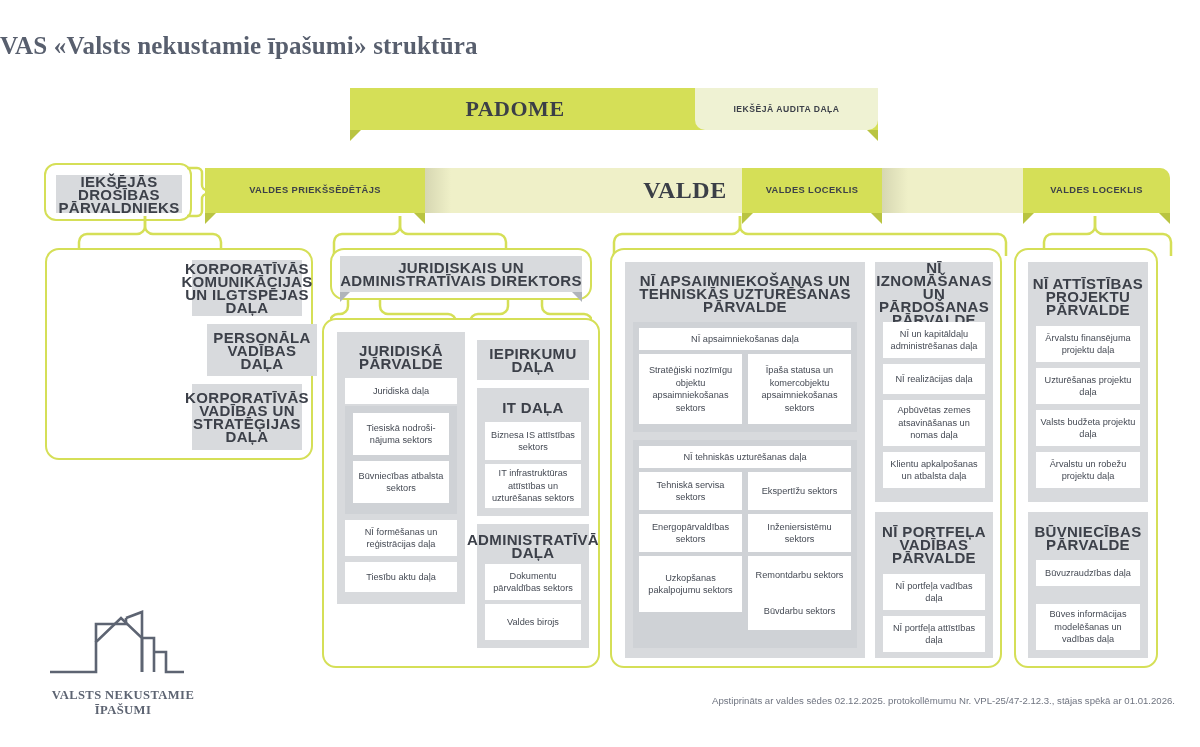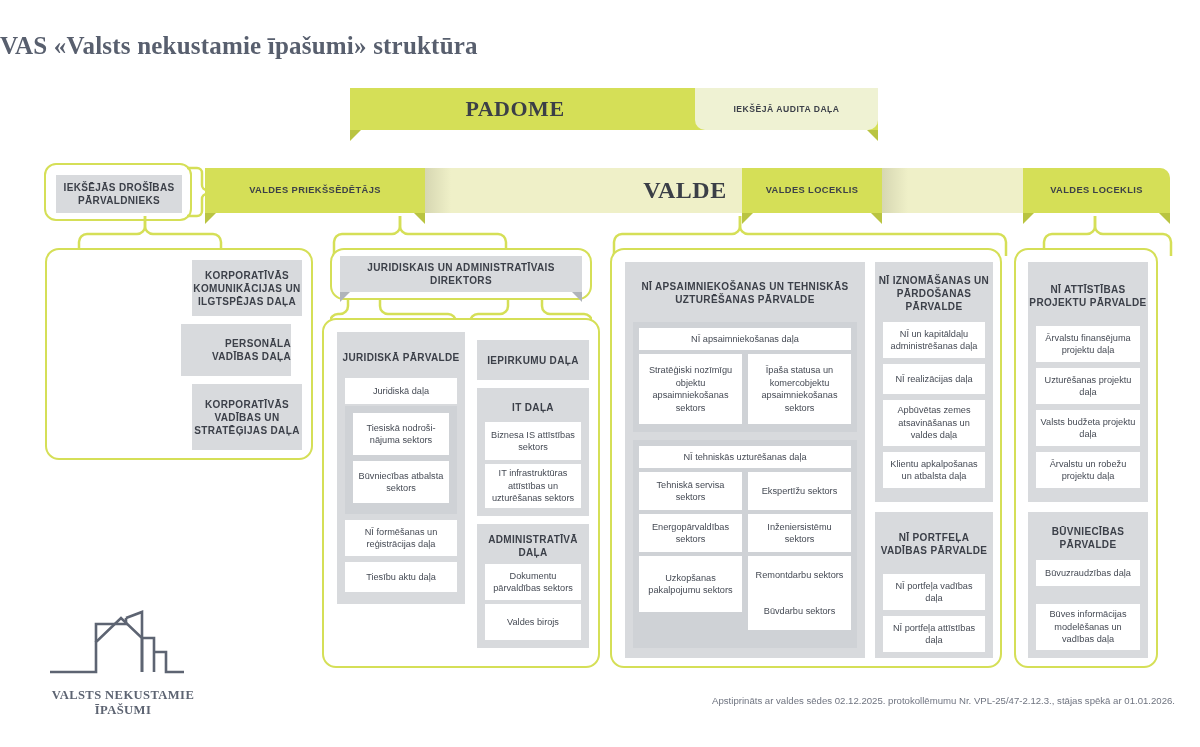--- a/index.html
+++ b/index.html
@@ -26,21 +26,21 @@
     color: #585f6e;
   }
 
   
   .abs { position: absolute; }
 
   .gray-head {
     background: #d8dadd;
     color: #3c4049;
     font-weight: bold;
-    font-size: 10px;
+    font-size: 15px;
     letter-spacing: .35px;
     line-height: 13px;
     text-align: center;
     text-transform: uppercase;
     display: flex; align-items: center; justify-content: center;
   }
 
   .white-box {
     background: #ffffff;
     color: #44485200;
@@ -210,21 +210,21 @@
       <path d="M700 0 v10 a8 8 0 0 0 8 8 h250 a8 8 0 0 1 8 8 v14"></path>
       <path d="M1055 0 v10 a8 8 0 0 1 -8 8 h-35 a8 8 0 0 0 -8 8 v14"></path>
       <path d="M1055 0 v10 a8 8 0 0 0 8 8 h60 a8 8 0 0 1 8 8 v14"></path>
     </g>
   </svg>
 
   <div class="frame abs" style="left:45px;top:248px;width:268px;height:212px;">
 
 
     <div class="gray-head abs" style="left:145px;top:10px;width:110px;height:56px;">KORPORATĪVĀS KOMUNIKĀCIJAS UN ILGTSPĒJAS DAĻA</div>
-    <div class="gray-head abs" style="left:134px;top:74px;width:110px;height:52px;text-align:right;">PERSONĀLA VADĪBAS DAĻA</div>
+    <div class="gray-head abs" style="left:160px;top:74px;width:110px;height:52px;">PERSONĀLA VADĪBAS DAĻA</div>
     <div class="gray-head abs" style="left:145px;top:134px;width:110px;height:66px;">KORPORATĪVĀS VADĪBAS UN STRATĒĢIJAS DAĻA</div>
   </div>
 
   <div class="frame abs" style="left:330px;top:248px;width:262px;height:52px;"></div>
   <div class="gray-head abs" style="left:340px;top:256px;width:242px;height:36px;">JURIDISKAIS UN ADMINISTRATĪVAIS DIREKTORS</div>
   <div class="abs" style="left:340px;top:292px;width:0;height:0;border-left:10px solid #b0b4ba;border-bottom:10px solid transparent;"></div>
   <div class="abs" style="left:572px;top:292px;width:0;height:0;border-right:10px solid #b0b4ba;border-bottom:10px solid transparent;"></div>
 
   <svg class="abs" style="left:330px;top:300px;width:262px;height:24px;">
     <g fill="none" stroke="#d5df57" stroke-width="2.5">
@@ -283,21 +283,21 @@
         <div class="white-box abs" style="left:6px;top:116px;width:103px;height:56px;">Uzkopšanas pakalpojumu sektors</div>
         <div class="white-box abs" style="left:115px;top:116px;width:103px;height:38px;">Remontdarbu sektors</div>
         <div class="white-box abs" style="left:115px;top:152px;width:103px;height:38px;">Būvdarbu sektors</div>
       </div>
     </div>
 
     <div class="grp abs" style="left:263px;top:12px;width:118px;height:240px;">
       <div class="gray-head abs" style="left:0;top:8px;width:118px;height:46px;">NĪ IZNOMĀŠANAS UN PĀRDOŠANAS PĀRVALDE</div>
       <div class="white-box abs" style="left:8px;top:60px;width:102px;height:36px;">NĪ un kapitāldaļu administrēšanas daļa</div>
       <div class="white-box abs" style="left:8px;top:102px;width:102px;height:30px;">NĪ realizācijas daļa</div>
-      <div class="white-box abs" style="left:8px;top:138px;width:102px;height:46px;">Apbūvētas zemes atsavināšanas un valdes daļa</div>
+      <div class="white-box abs" style="left:8px;top:138px;width:102px;height:46px;">Apbūvētas zemes atsavināšanas un nomas daļa</div>
       <div class="white-box abs" style="left:8px;top:190px;width:102px;height:36px;">Klientu apkalpošanas un atbalsta daļa</div>
     </div>
 
     <div class="grp abs" style="left:263px;top:262px;width:118px;height:146px;">
       <div class="gray-head abs" style="left:0;top:10px;width:118px;height:44px;">NĪ PORTFEĻA VADĪBAS PĀRVALDE</div>
       <div class="white-box abs" style="left:8px;top:62px;width:102px;height:36px;">NĪ portfeļa vadības daļa</div>
       <div class="white-box abs" style="left:8px;top:104px;width:102px;height:36px;">NĪ portfeļa attīstības daļa</div>
     </div>
   </div>
 

